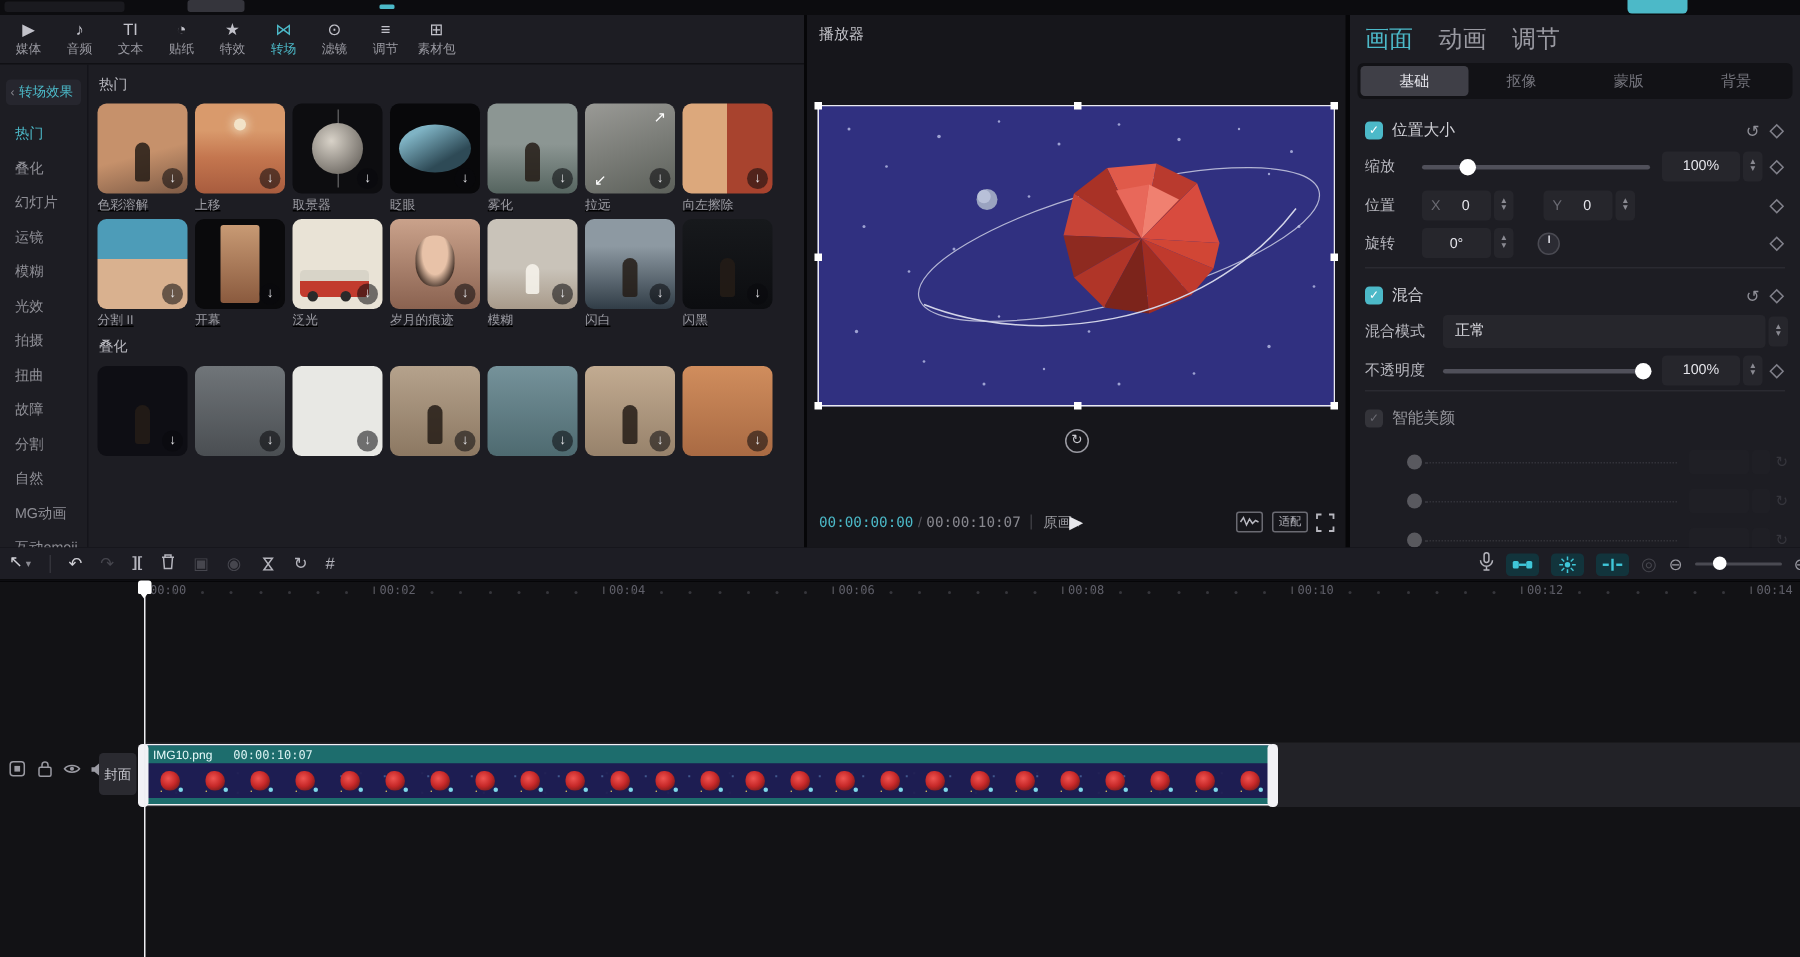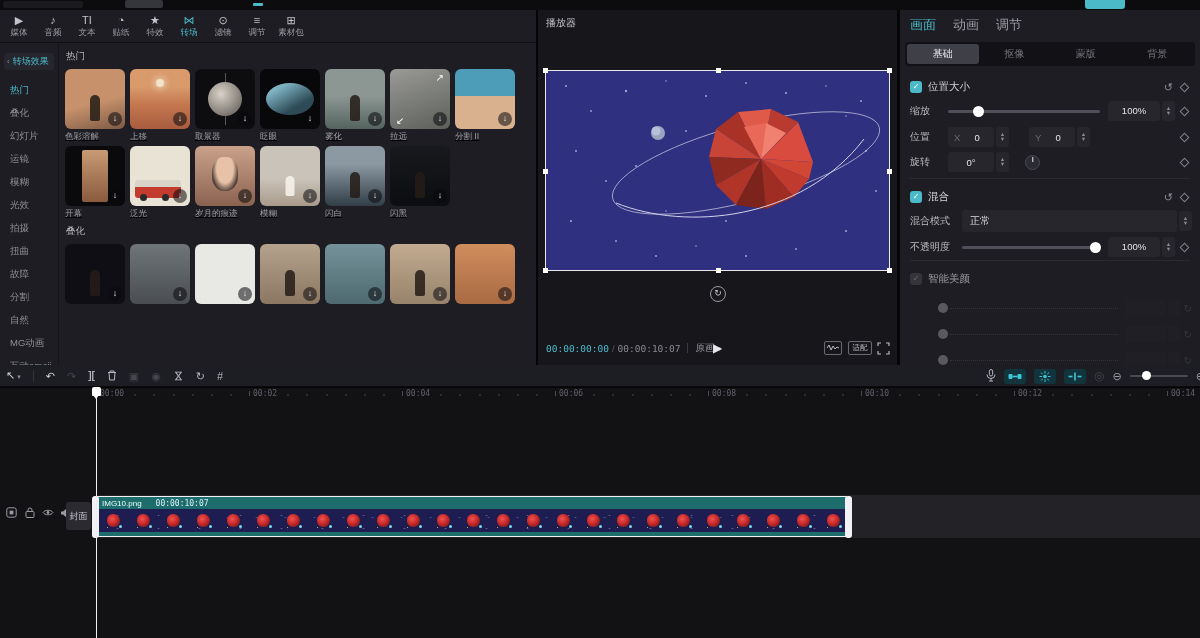--- a/index.html
+++ b/index.html
@@ -74,21 +74,21 @@
   .t-div { width:1px; height:10px; background:#3a3a40; margin:0 7px; }
   .quality { font-size:9.5px; color:#9a9aa0; cursor:pointer; }
   .quality .car { font-size:7px; color:#7a7a82; }
   .play-btn { position:absolute; left:50%; transform:translateX(-50%); color:#e8e8ec; font-size:12px; cursor:pointer; }
   .pl-right { position:absolute; right:0; display:flex; align-items:center; gap:6px; }
   .mini-btn { height:14px; border:1px solid #6a6a72; border-radius:2px; display:flex; align-items:center; justify-content:center; color:#b8b8c0; cursor:pointer; padding:0 2px; }
   .fit-btn { font-size:7.5px; width:24px; }
 
   
   .insp-tabs { position:absolute; left:10px; top:6px; display:flex; gap:17px; }
-  .insp-tab { font-size:13px; color:#9a9aa2; cursor:pointer; }
+  .insp-tab { font-size:16px; color:#9a9aa2; cursor:pointer; }
   .insp-tab.active { color:#4cb9c8; }
   .subtabs { position:absolute; left:5px; right:5px; top:32px; height:24px; background:#121216; border-radius:4px; display:flex; padding:2px; }
   .subtab { flex:1; display:flex; align-items:center; justify-content:center; font-size:10px; color:#74747c; border-radius:3px; cursor:pointer; }
   .subtab.active { background:#3f3f47; color:#e8e8ee; }
   .irow { position:absolute; left:10px; right:8px; height:22px; display:flex; align-items:center; }
   .checkbox { width:12px; height:12px; border-radius:3px; background:#4cb9c8; color:#fff; font-size:8px; line-height:12px; text-align:center; margin-right:6px; cursor:pointer; }
   .checkbox.dim { background:#34343a; color:#6a6a72; }
   .sec-title { font-size:10.5px; color:#d2d2d8; }
   .sec-title.dim { color:#9a9aa0; }
   .spacer { flex:1; }
@@ -267,20 +267,26 @@
               <span class="dl"></span>
             </div>
             <div class="fx-label">雾化</div>
           </div>
           <div class="fx-cell">
             <div class="fx-card" style="background: linear-gradient(160deg, rgb(154, 154, 150), rgb(92, 96, 90));">
               <span class="motif m-arrows"></span>
               <span class="dl"></span>
             </div>
             <div class="fx-label">拉远</div>
+          </div>
+          <div class="fx-cell">
+            <div class="fx-card" style="background: linear-gradient(90deg, rgb(220, 168, 124) 50%, rgb(168, 67, 46) 50%);">
+              <span class="dl"></span>
+            </div>
+            <div class="fx-label">向左擦除</div>
           </div>
           <div class="fx-cell">
             <div class="fx-card" style="background: linear-gradient(rgb(77, 156, 184) 45%, rgb(217, 177, 143) 45%);">
               <span class="dl"></span>
             </div>
             <div class="fx-label">分割 II</div>
           </div>
           <div class="fx-cell">
             <div class="fx-card" style="background: rgb(10, 10, 12);">
               <span class="motif m-strip"></span>

